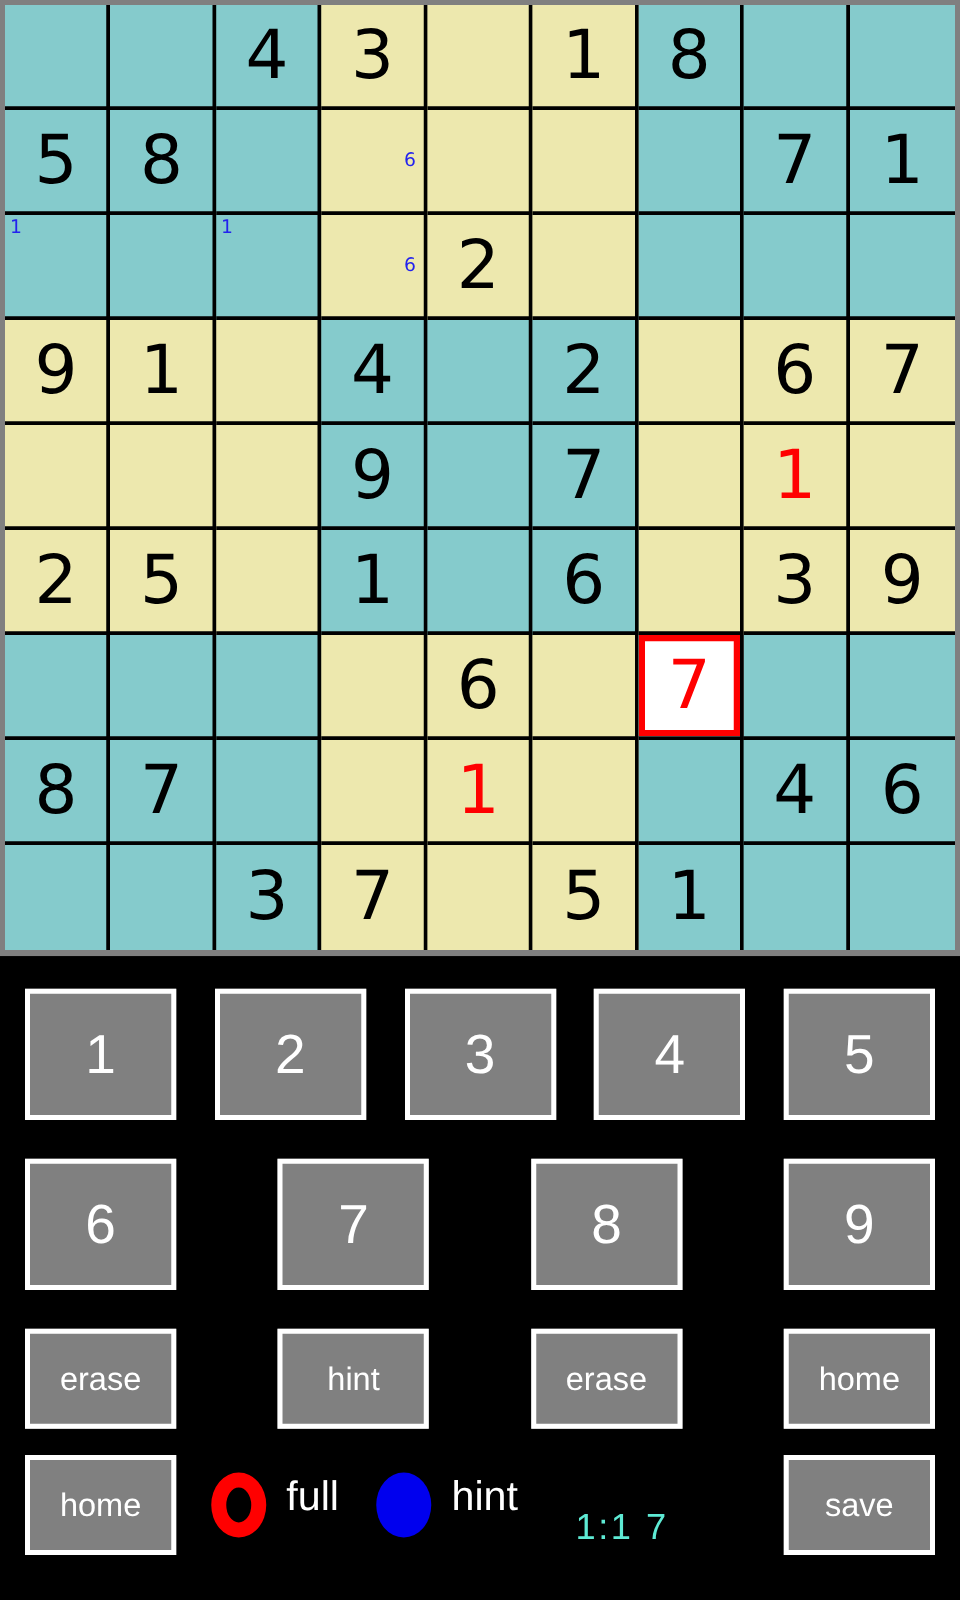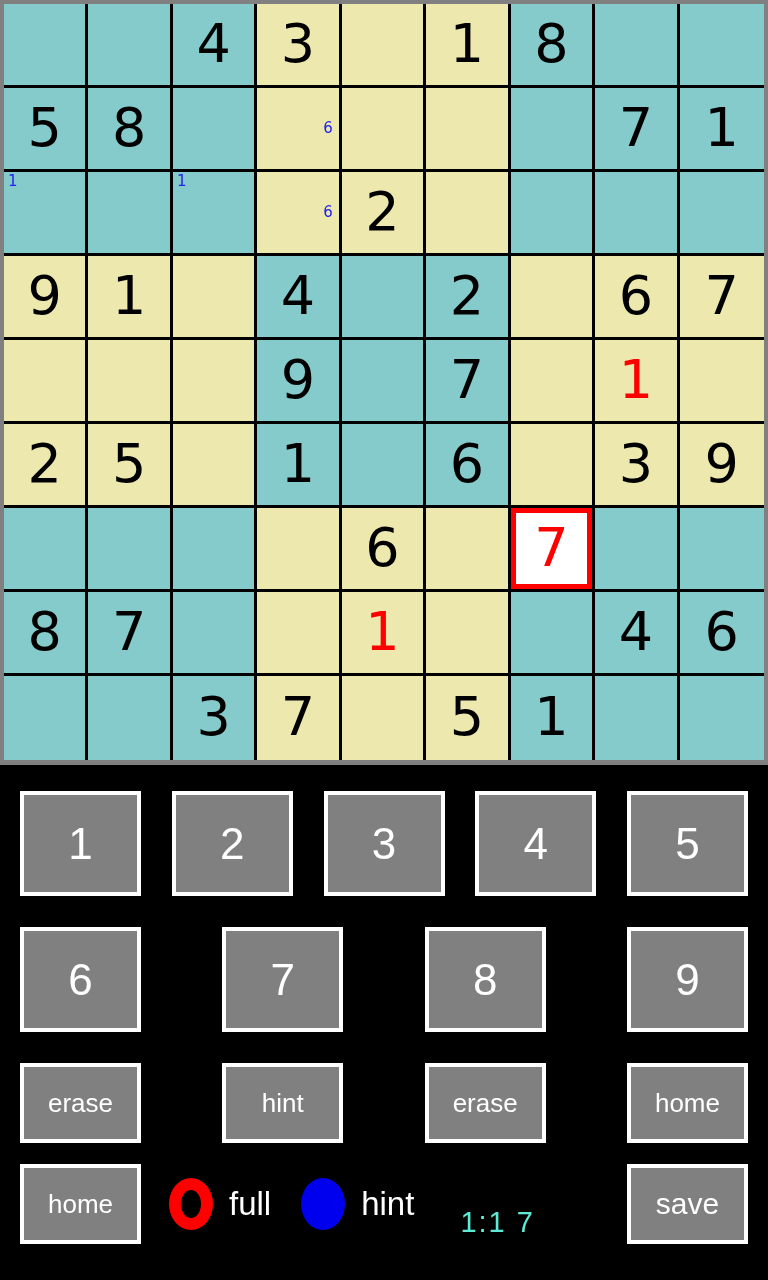--- a/index.html
+++ b/index.html
@@ -105,21 +105,21 @@
   #row-actions { top: 298px; }
 
   #row-bottom {
     position: absolute; left: 0; top: 394px;
     width: 768px; height: 90px;
     display: flex; align-items: center;
     padding: 0 20px;
   }
   #home-btn { width: 121px; height: 80px; font-size: 26px; }
 
-  .mode-group { display: flex; align-items: center; }
+  .mode-group { display: flex; align-items: flex-start; }
   #full-group { margin-left: 28px; }
   #note-group { margin-left: 30px; }
 
   .ring {
     width: 44px; height: 52px;
     border: 12px solid #ff0000;
     border-radius: 50%;
     background: transparent;
   }
   .disc {
@@ -135,21 +135,21 @@
   }
   #timer {
     color: #5eead4;
     font-size: 29px;
     margin-left: 46px;
     letter-spacing: 2px;
     font-family: Liberation Sans, sans-serif;
     margin-top: 36px;
   }
   #save-btn {
-    width: 121px; height: 80px; font-size: 30px;
+    width: 121px; height: 80px; font-size: 26px;
     margin-left: auto;
   }
 </style>
 </head>
 <body>
 
 <div id="app">
 
   <div id="board-wrap">
     <div id="board">

